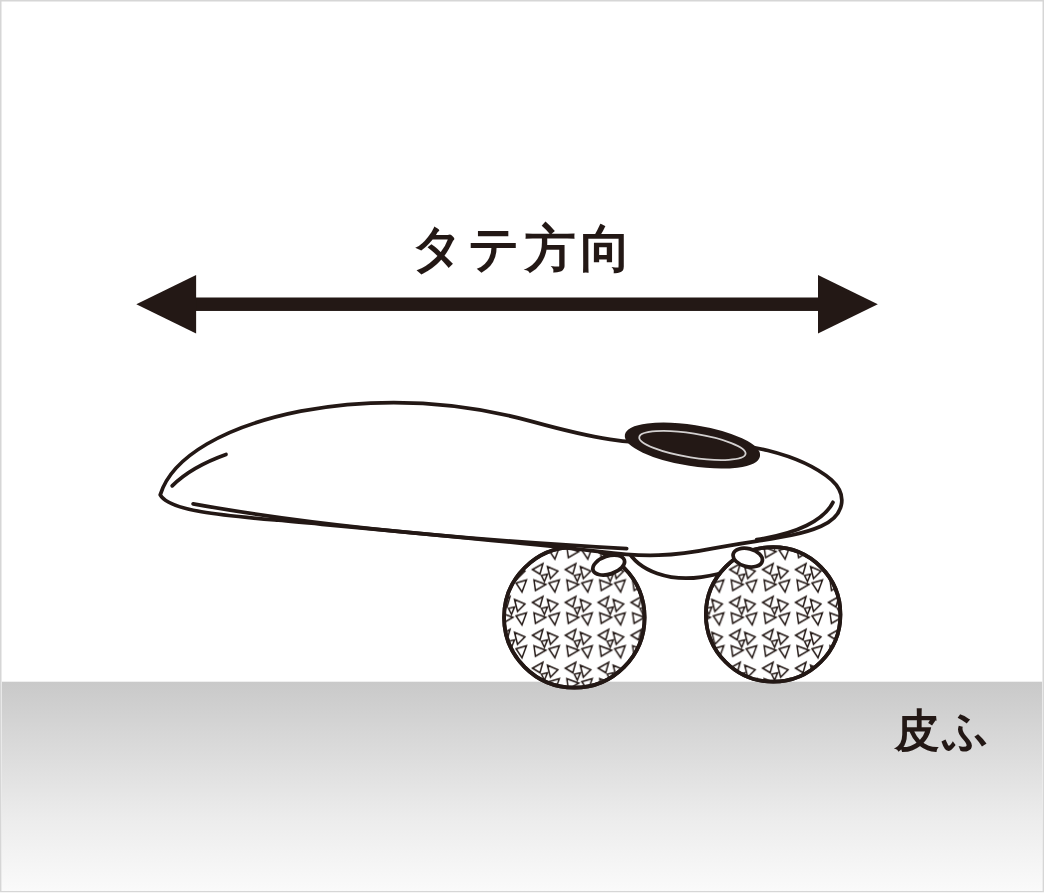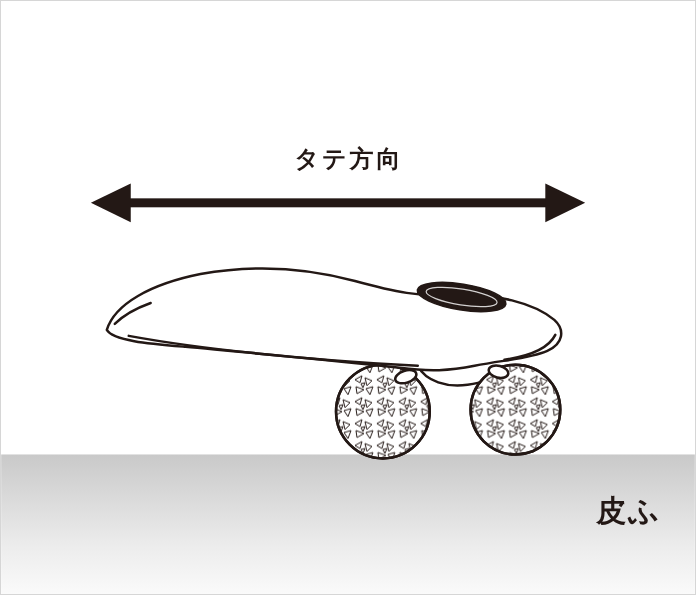--- a/index.html
+++ b/index.html
@@ -24,30 +24,30 @@
     width: 100%;
     height: 100%;
     display: block;
   }
   .direction-label {
     position: absolute;
     left: 0;
     top: 142px;
     width: 696px;
     text-align: center;
-    font-size: 24px;
+    font-size: 34px;
     font-weight: 600;
     letter-spacing: 3px;
     color: #231815;
     user-select: none;
   }
   .surface-label {
     position: absolute;
     right: 34px;
-    top: 490px;
+    top: 466px;
     font-size: 30px;
     font-weight: 600;
     letter-spacing: 2px;
     color: #231815;
     user-select: none;
   }
 </style>
 </head>
 <body>
 

